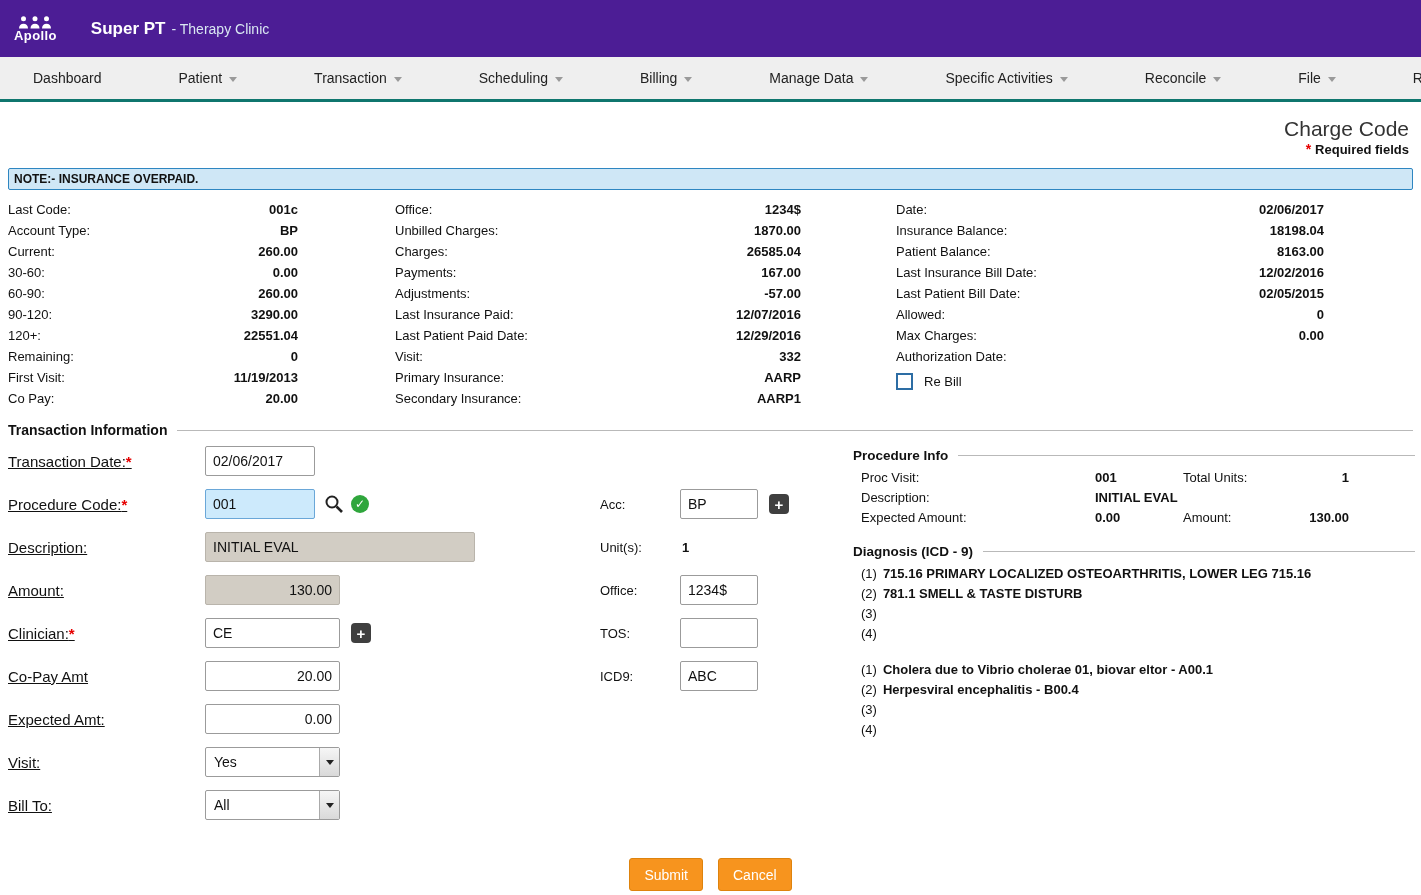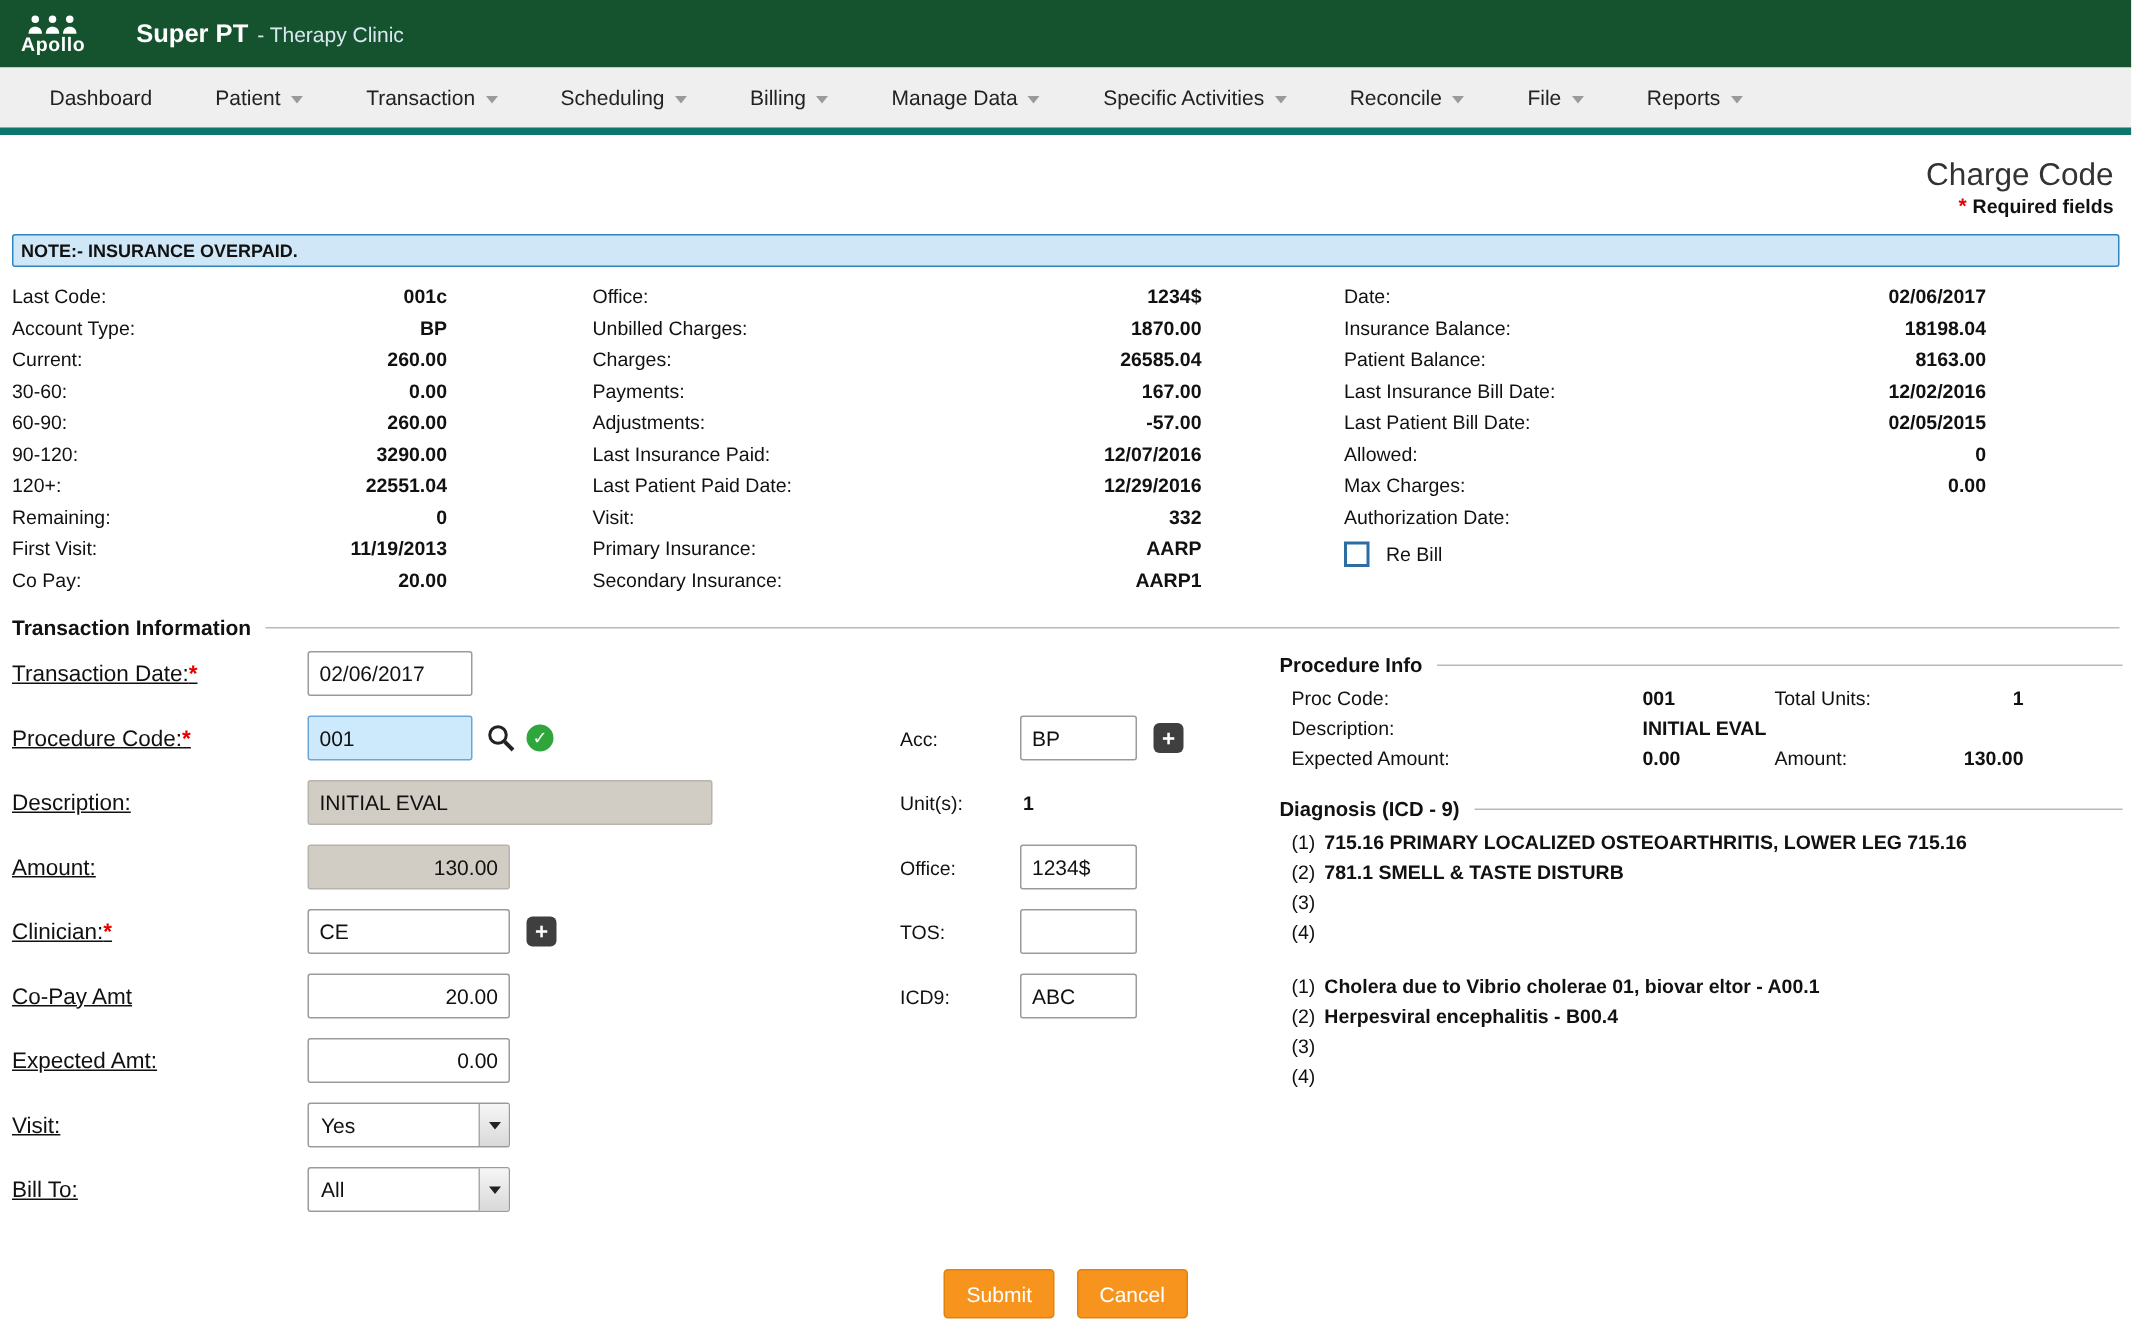--- a/index.html
+++ b/index.html
@@ -6,29 +6,29 @@
   html,body { margin:0; padding:0; }
   body {
     font-family: "Liberation Sans", "DejaVu Sans", sans-serif;
     font-size: 13px;
     color: #111;
     background: #fff;
   }
   .page { width:1421px; height:895px; position:relative; overflow:hidden; background:#fff; }
 
   
-  .topbar { height:45px; background:#14532d; display:flex; align-items:center; padding:0 14px; }
+  .topbar { height:57px; background:#4c1d95; display:flex; align-items:center; padding:0 14px; }
   .logo { display:flex; flex-direction:column; align-items:center; margin-right:34px; cursor:pointer; line-height:1; }
   .logo-text { color:#fff; font-weight:bold; font-size:13px; letter-spacing:.4px; margin-top:0px; }
   .app-title { display:flex; align-items:baseline; }
   .app-name { color:#fff; font-weight:bold; font-size:17px; }
   .app-sub { color:#d9e7f2; font-size:14px; margin-left:6px; }
 
   
-  .nav { height:45px; background:#efefef; border-bottom:5px solid #0f766e; display:flex; align-items:center; padding:0 12px; }
+  .nav { height:45px; background:#efefef; border-bottom:3px solid #0f766e; display:flex; align-items:center; padding:0 12px;gap:35px; }
   .nav-item { display:flex; align-items:center; gap:7px; padding:0 21px; font-size:14px; color:#222; cursor:pointer; height:100%; white-space:nowrap; }
   .caret { width:0; height:0; border-left:4px solid transparent; border-right:4px solid transparent; border-top:5px solid #9a9a9a; margin-top:2px; }
 
   
   .title-row { display:flex; justify-content:space-between; align-items:flex-end; padding:15px 12px 9px 8px;flex-direction:column; }
   .page-title { font-size:21px; color:#333; }
   .req-wrap { font-size:13px; }
   .req-star { color:#e60000; font-weight:bold; font-size:14px; }
   .req-label { font-weight:bold; margin-left:4px; color:#111; }
 
@@ -423,21 +423,21 @@
     </div>
 
     <div class="rpanel">
 
       <div class="panel-head">
         <span class="panel-title">Procedure Info</span>
         <span class="head-line"></span>
       </div>
 
       <div class="pinfo-grid">
-        <span>Proc Code:</span>
+        <span>Proc Visit:</span>
         <span class="pi-value">001</span>
         <span>Total Units:</span>
         <span class="pi-value pi-right">1</span>
 
         <span>Description:</span>
         <span class="pi-value pi-span">INITIAL EVAL</span>
 
         <span>Expected Amount:</span>
         <span class="pi-value">0.00</span>
         <span>Amount:</span>

